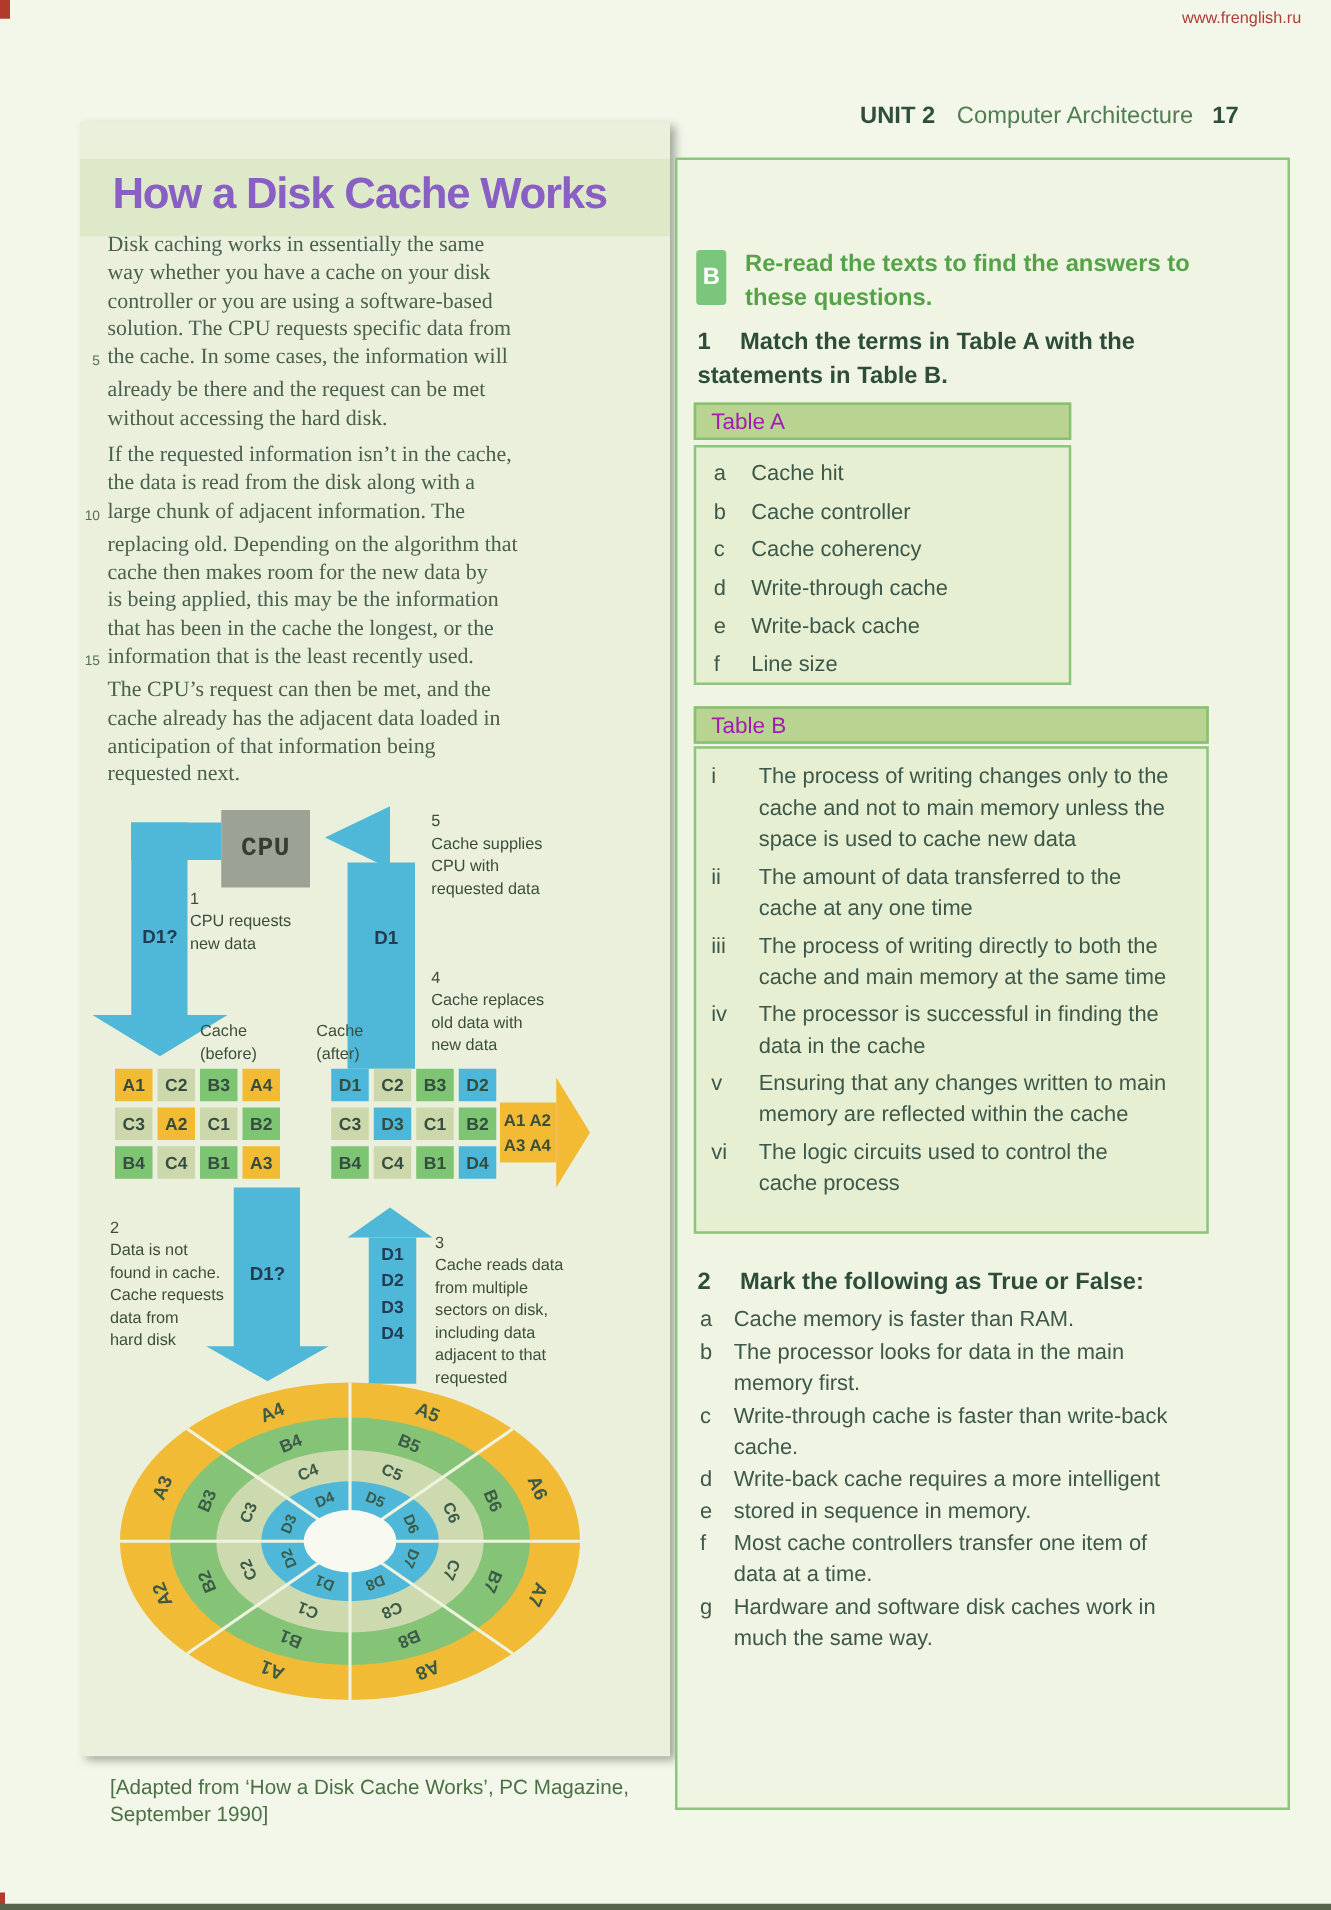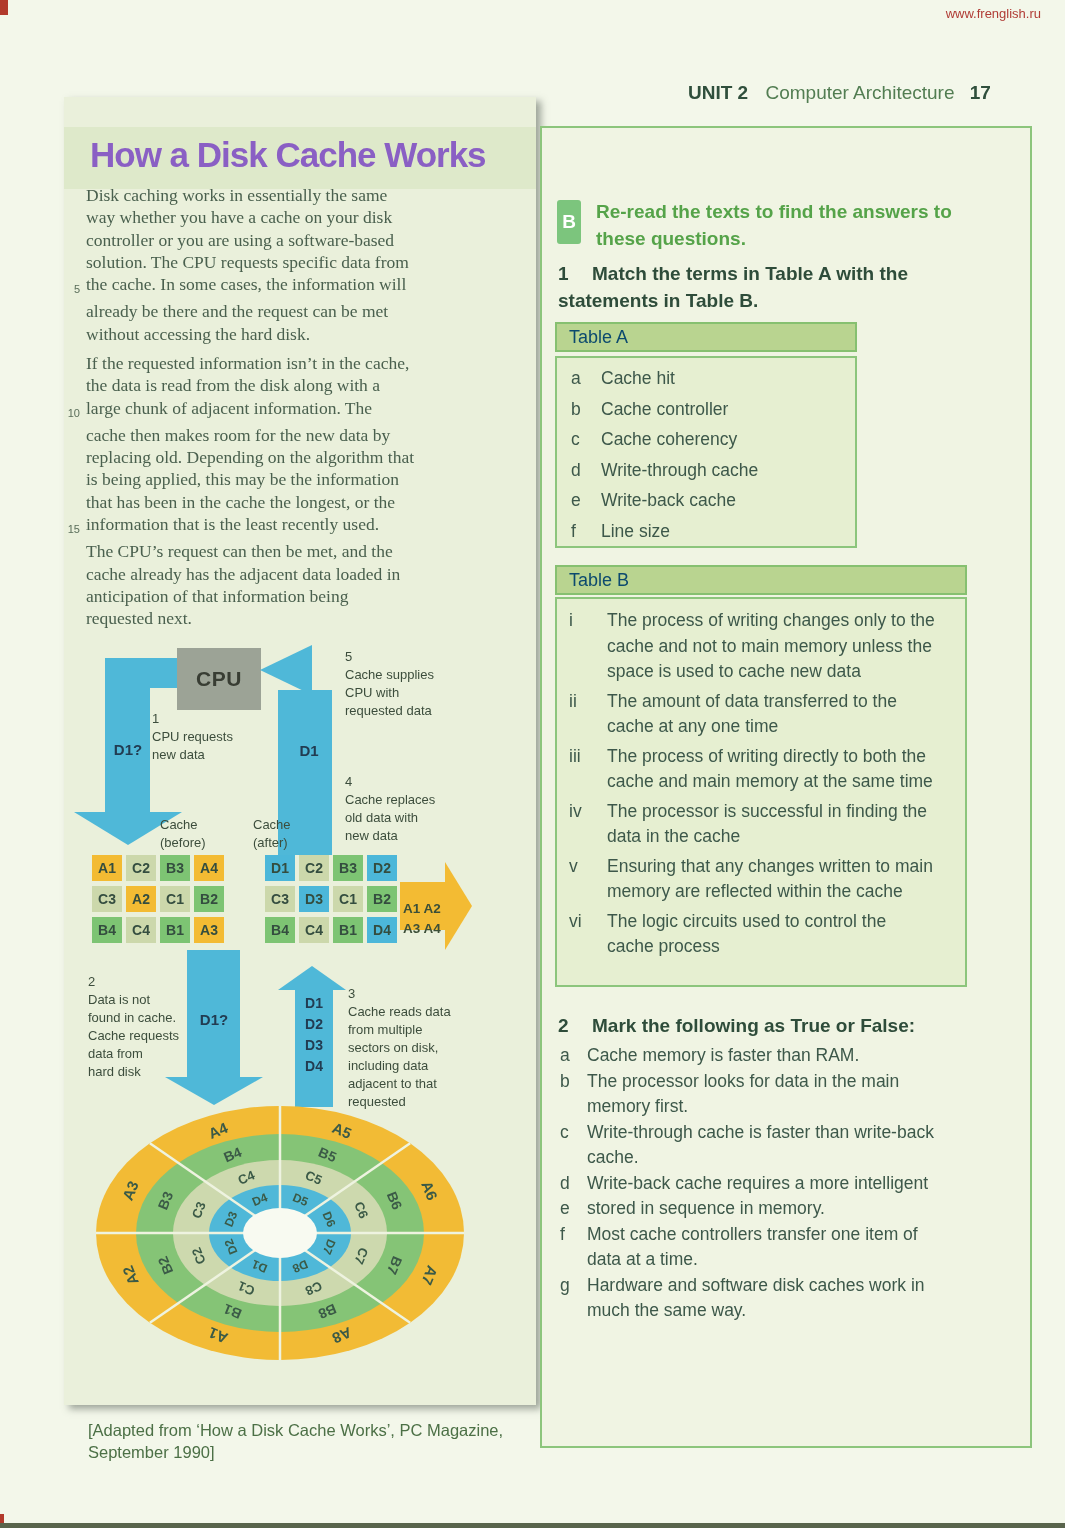--- a/index.html
+++ b/index.html
@@ -28,23 +28,23 @@
   #para1{top:87px;} #para2{top:255px;}
   .tl{display:flex;justify-content:space-between;}
   .lnum{width:22px;text-align:right;padding-right:6px;font-size:11px;color:#5a6e5a;
         font-family:"Liberation Sans",sans-serif;padding-top:5px;box-sizing:border-box;}
   .ltxt{flex:1;}
 
   
   .dg-text{font-size:13px;line-height:18px;color:#3c4d3c;}
   .arrow-rect{background:#4fb8d8;}
   .arrow-label{font-size:15px;font-weight:bold;color:#223c52;text-align:center;}
-  #cpu-box{top:551px;left:113px;width:84px;height:62px;background:#9ca396;
+  #cpu-box{top:551px;left:113px;width:71px;height:62px;background:#9ca396;
         display:flex;align-items:center;justify-content:center;
-        font-size:21px;font-weight:bold;color:#383d33;letter-spacing:.5px;}
+        font-size:21px;font-weight:bold;color:#383d33;letter-spacing:.5px;font-family:Liberation Mono, monospace;}
   
   #arr1-stub{top:561px;left:41px;width:72px;height:30px;}
   #arr1-shaft{top:561px;left:41px;width:45px;height:154px;}
   #arr1-head{top:715px;left:10px;width:0;height:0;border-left:54px solid transparent;
         border-right:54px solid transparent;border-top:33px solid #4fb8d8;}
   #arr1-label{top:644px;left:35px;width:58px;}
   
   #arr2-head{top:548px;left:196px;width:0;height:0;border-top:25px solid transparent;
         border-bottom:25px solid transparent;border-right:52px solid #4fb8d8;}
   #arr2-shaft{top:593px;left:214px;width:54px;height:165px;}
@@ -57,21 +57,21 @@
   .cachegrid{display:grid;grid-template-columns:repeat(4,30px);grid-auto-rows:26px;gap:5px 4px;}
   #grid-before{top:758px;left:28px;}
   #grid-after{top:758px;left:201px;}
   .cell{display:flex;align-items:center;justify-content:center;font-size:14px;
         font-weight:bold;color:#344d3f;}
   
   #eject-body{top:785px;left:336px;width:45px;height:48px;background:#f3bb33;}
   #eject-head{top:765px;left:381px;width:0;height:0;border-top:44px solid transparent;
         border-bottom:44px solid transparent;border-left:27px solid #f3bb33;}
   #eject-label{top:790px;left:339px;font-size:13.5px;font-weight:bold;color:#3c4f38;
-        line-height:20px;white-space:pre;margin-top:12px;}
+        line-height:20px;white-space:pre;}
   #step2{top:876px;left:24px;}
   #step3{top:888px;left:284px;}
   
   #arr3-shaft{top:853px;left:123px;width:53px;height:129px;}
   #arr3-head{top:980px;left:101px;width:0;height:0;border-left:49px solid transparent;
         border-right:49px solid transparent;border-top:28px solid #4fb8d8;}
   #arr3-label{top:914px;left:121px;width:58px;}
   
   #arr4-head{top:869px;left:214px;width:0;height:0;border-left:34px solid transparent;
         border-right:34px solid transparent;border-bottom:24px solid #4fb8d8;}
@@ -87,21 +87,21 @@
   #panel{top:126px;left:540px;width:488px;height:1318px;border:2px solid #8cc57c;
         background:#f0f4e3;}
   #badge{top:72px;left:15px;width:24px;height:44px;background:#7cc57d;border-radius:3px;
         display:flex;align-items:center;justify-content:center;color:#ffffff;
         font-size:19px;font-weight:bold;}
   #instruction{top:70px;left:54px;font-size:19px;font-weight:bold;color:#55a349;line-height:27px;}
   .q-head{font-size:19px;font-weight:bold;color:#2e4c3a;line-height:27px;}
   #q1-head{top:132px;left:16px;}
   .q-num{display:inline-block;width:34px;}
   .tbl-header{height:30px;background:#b9d490;border:2px solid #86c070;box-sizing:border-box;
-        display:flex;align-items:center;padding-left:12px;font-size:18px;color:#0c4a6e;}
+        display:flex;align-items:center;padding-left:12px;font-size:18px;color:#a21caf;}
   #table-a-header{top:194px;left:13px;width:302px;}
   #table-a-body{top:228px;left:13px;width:302px;height:192px;background:#e6efd1;
         border:2px solid #8cc57c;box-sizing:border-box;padding-top:8px;}
   #table-a-body .ex-item{height:30.5px;}
   #table-b-header{top:437px;left:13px;width:412px;}
   #table-b-body{top:469px;left:13px;width:412px;height:390px;background:#e6efd1;
         border:2px solid #8cc57c;box-sizing:border-box;padding-top:9px;}
   .ex-item{display:flex;font-size:17.5px;color:#3d584a;line-height:25.5px;}
   .ex-key{width:30px;text-align:left;padding-left:14px;flex:none;}
   #table-b-body .ex-key{width:38px;padding-left:12px;}
@@ -166,25 +166,25 @@
       <div class="tl">
         <span class="lnum"></span>
         <span class="ltxt">the data is read from the disk along with a</span>
       </div>
       <div class="tl">
         <span class="lnum">10</span>
         <span class="ltxt">large chunk of adjacent information. The</span>
       </div>
       <div class="tl">
         <span class="lnum"></span>
+        <span class="ltxt">replacing old. Depending on the algorithm that</span>
+      </div>
+      <div class="tl">
+        <span class="lnum"></span>
         <span class="ltxt">cache then makes room for the new data by</span>
-      </div>
-      <div class="tl">
-        <span class="lnum"></span>
-        <span class="ltxt">replacing old. Depending on the algorithm that</span>
       </div>
       <div class="tl">
         <span class="lnum"></span>
         <span class="ltxt">is being applied, this may be the information</span>
       </div>
       <div class="tl">
         <span class="lnum"></span>
         <span class="ltxt">that has been in the cache the longest, or the</span>
       </div>
       <div class="tl">

